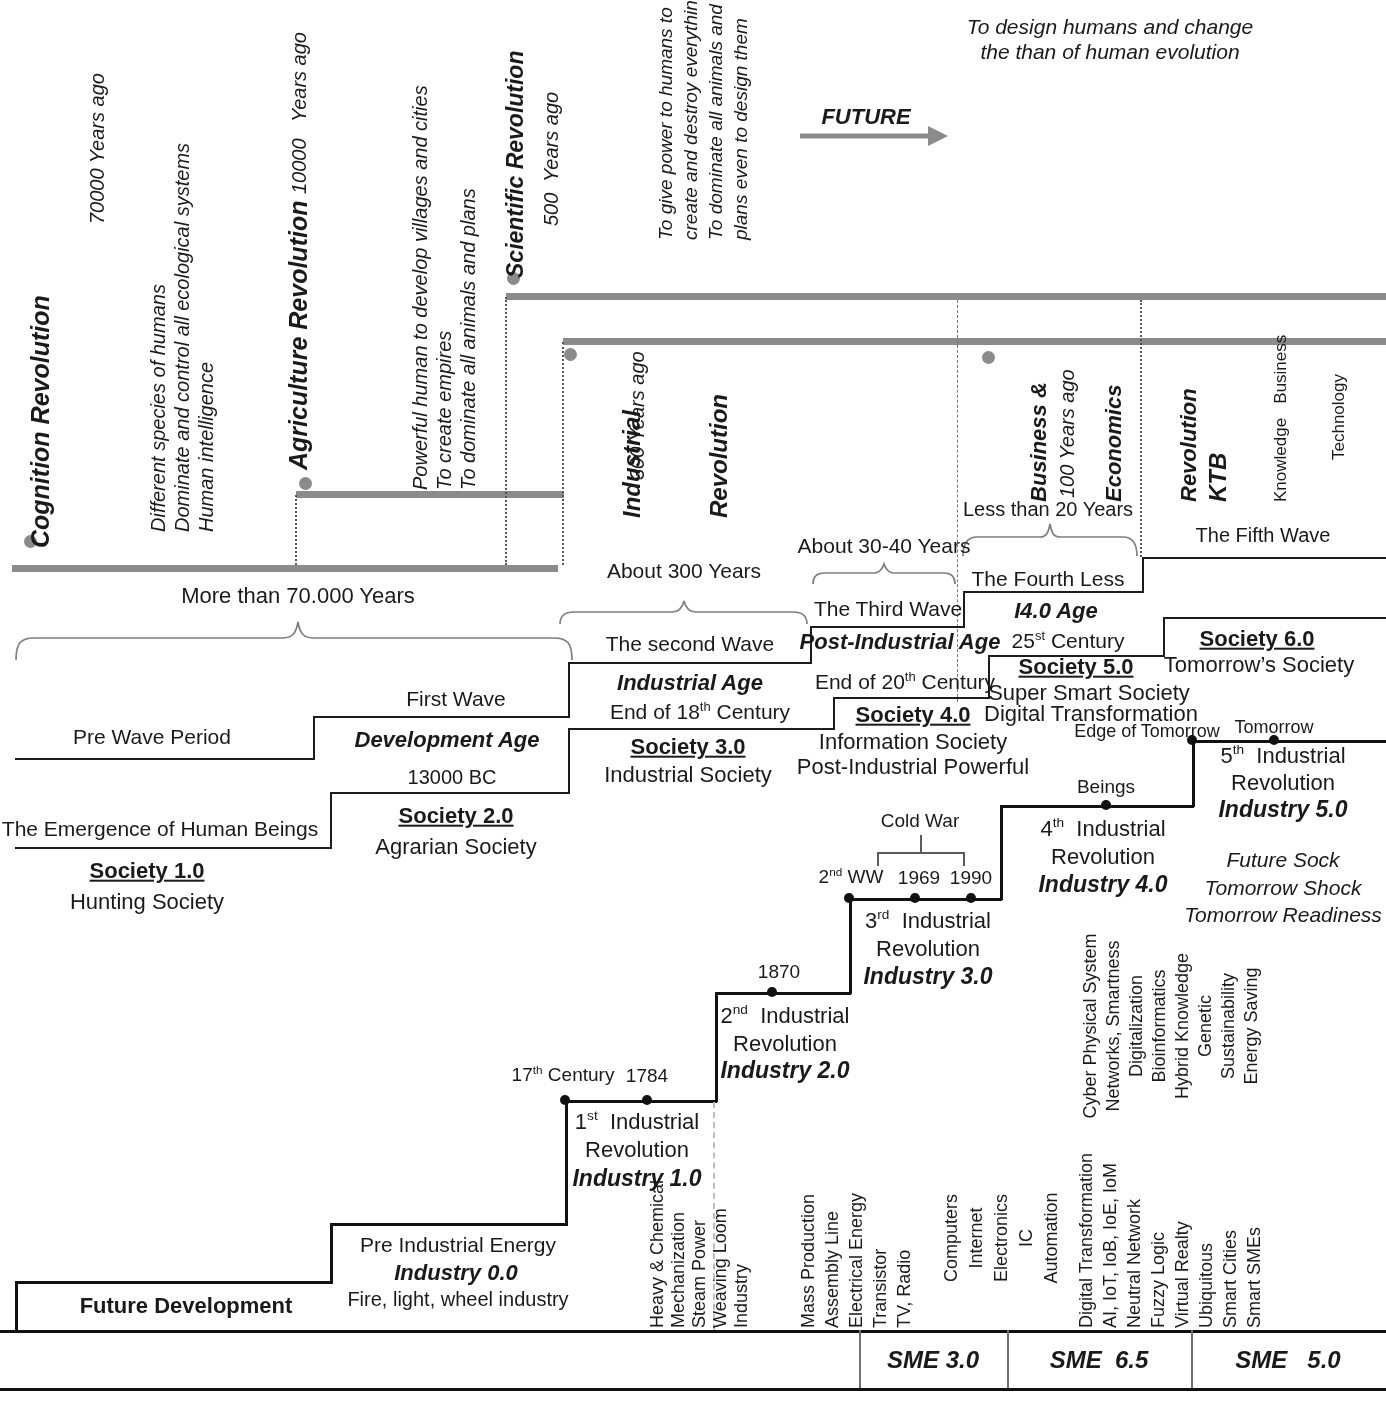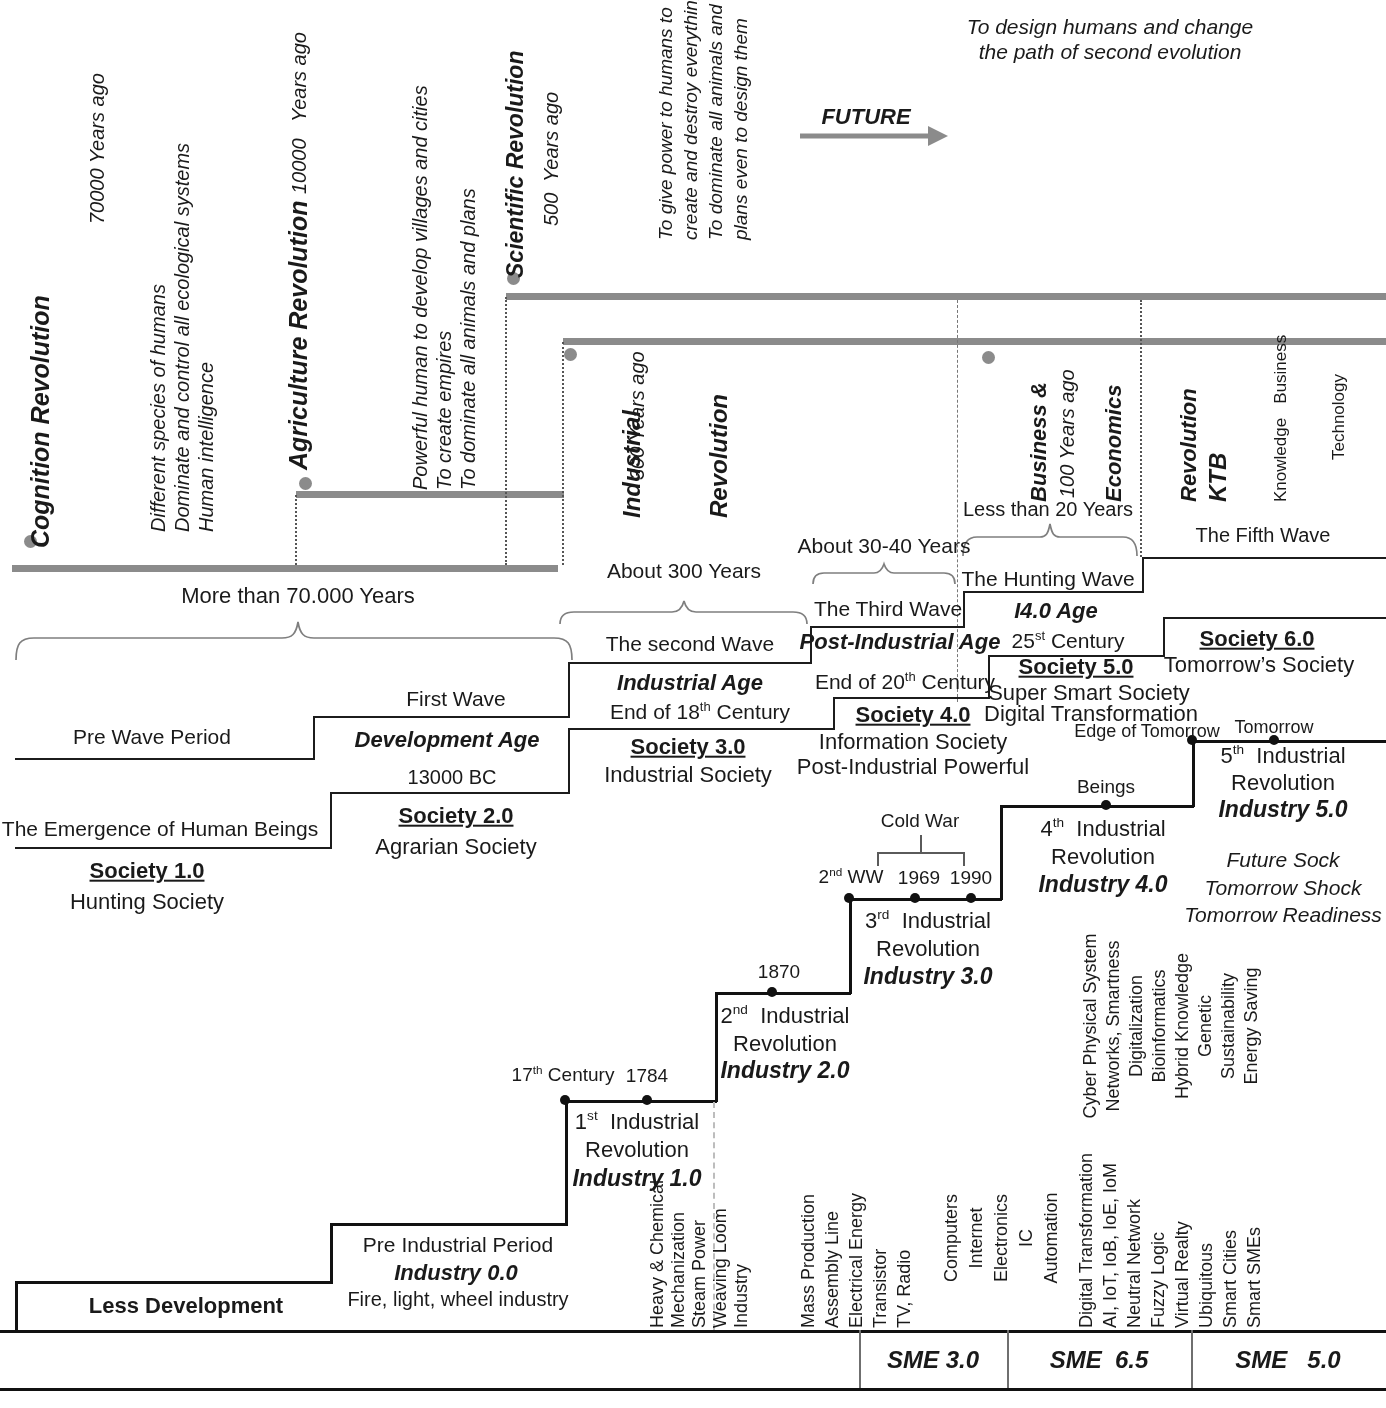--- a/index.html
+++ b/index.html
@@ -34,21 +34,21 @@
     <path d="M 16 660 C 16 644 20 638 34 638 L 282 638 C 292 638 296 634 298 622 C 300 634 304 638 314 638 L 554 638 C 568 638 572 644 572 660" fill="none" stroke="#7f7f7f" stroke-width="1.7"></path>
     <path d="M 560 624 C 560 616 564 612 574 612 L 672 612 C 678 612 682 609 684 601 C 686 609 690 612 696 612 L 793 612 C 803 612 807 616 807 624" fill="none" stroke="#7f7f7f" stroke-width="1.7"></path>
     <path d="M 813 584 C 813 577 816 573 824 573 L 874 573 C 879 573 882 570 884 564 C 886 570 889 573 894 573 L 944 573 C 952 573 955 577 955 584" fill="none" stroke="#7f7f7f" stroke-width="1.7"></path>
     <path d="M 963 556 C 963 544 967 537 977 537 L 1040 537 C 1046 537 1048 534 1050 524 C 1052 534 1054 537 1060 537 L 1123 537 C 1133 537 1137 544 1137 556" fill="none" stroke="#7f7f7f" stroke-width="1.7"></path>
     <path d="M 878 866 L 878 853 L 964 853 L 964 866 M 921 853 L 921 835" fill="none" stroke="#5a5a5a" stroke-width="2"></path>
     <line x1="800" y1="136" x2="928" y2="136" stroke="#8b8b8b" stroke-width="5"></line>
     <polygon points="928,126 948,136 928,146" fill="#8b8b8b"></polygon>
   </svg>
 
   <div class="t i f21" style="left:1110px;top:27px">To design humans and change</div>
-  <div class="t i f21" style="left:1110px;top:52px">the path of second evolution</div>
+  <div class="t i f21" style="left:1110px;top:52px">the than of human evolution</div>
   <div class="t b i f22" style="left:866px;top:117px">FUTURE</div>
 
   <div class="bar" style="left:12px;top:565px;width:546px"></div>
   <div class="bar" style="left:296px;top:491px;width:268px"></div>
   <div class="bar" style="left:506px;top:293px;width:880px"></div>
   <div class="bar" style="left:563px;top:338px;width:823px"></div>
 
   <div class="vdot" style="left:295px;top:495px;height:70px"></div>
   <div class="vdot" style="left:505px;top:297px;height:268px"></div>
   <div class="vdot" style="left:562px;top:342px;height:223px"></div>
@@ -112,21 +112,21 @@
   <div class="hl" style="left:810px;top:626px;width:155px"></div>
   <div class="vl" style="left:963px;top:591px;height:37px"></div>
   <div class="hl" style="left:963px;top:591px;width:181px"></div>
   <div class="vl" style="left:1142px;top:557px;height:36px"></div>
   <div class="hl" style="left:1142px;top:557px;width:244px"></div>
 
   <div class="t f21" style="left:152px;top:737px">Pre Wave Period</div>
   <div class="t f21" style="left:456px;top:699px">First Wave</div>
   <div class="t f21" style="left:690px;top:644px">The second Wave</div>
   <div class="t f21" style="left:888px;top:609px">The Third Wave</div>
-  <div class="t f21" style="left:1048px;top:579px">The Hunting Wave</div>
+  <div class="t f21" style="left:1048px;top:579px">The Fourth Less</div>
   <div class="t f20" style="left:1263px;top:535px">The Fifth Wave</div>
 
   <div class="t b i f22" style="left:447px;top:740px">Development Age</div>
   <div class="t b i f22" style="left:690px;top:683px">Industrial Age</div>
   <div class="t b i f22" style="left:900px;top:642px">Post-Industrial Age</div>
   <div class="t b i f22" style="left:1056px;top:611px">I4.0 Age</div>
 
   <div class="hl" style="left:15px;top:847px;width:315px"></div>
   <div class="vl" style="left:330px;top:792px;height:57px"></div>
   <div class="hl" style="left:330px;top:792px;width:238px"></div>
@@ -190,23 +190,23 @@
   <div class="t f19" style="left:647px;top:1076px">1784</div>
   <div class="t f19" style="left:779px;top:972px">1870</div>
   <div class="t f19" style="left:920px;top:821px">Cold War</div>
   <div class="t f19" style="left:851px;top:877px"><span>2</span><sup>nd</sup><span> WW</span></div>
   <div class="t f19" style="left:919px;top:878px">1969</div>
   <div class="t f19" style="left:971px;top:878px">1990</div>
   <div class="t f19" style="left:1106px;top:787px">Beings</div>
   <div class="t f18" style="left:1147px;top:731px">Edge of Tomorrow</div>
   <div class="t f18" style="left:1274px;top:727px">Tomorrow</div>
 
-  <div class="t b f22" style="left:186px;top:1306px">Less Development</div>
-
-  <div class="t f21" style="left:458px;top:1245px">Pre Industrial Period</div>
+  <div class="t b f22" style="left:186px;top:1306px">Future Development</div>
+
+  <div class="t f21" style="left:458px;top:1245px">Pre Industrial Energy</div>
   <div class="t b i f22" style="left:456px;top:1273px">Industry 0.0</div>
   <div class="t f20" style="left:458px;top:1299px">Fire, light, wheel industry</div>
 
   <div class="t f22" style="left:637px;top:1122px"><span>1</span><sup>st</sup><span>  Industrial</span></div>
   <div class="t f22" style="left:637px;top:1150px">Revolution</div>
   <div class="t b i f23" style="left:637px;top:1179px">Industry 1.0</div>
 
   <div class="t f22" style="left:785px;top:1016px"><span>2</span><sup>nd</sup><span>  Industrial</span></div>
   <div class="t f22" style="left:785px;top:1044px">Revolution</div>
   <div class="t b i f23" style="left:785px;top:1071px">Industry 2.0</div>

